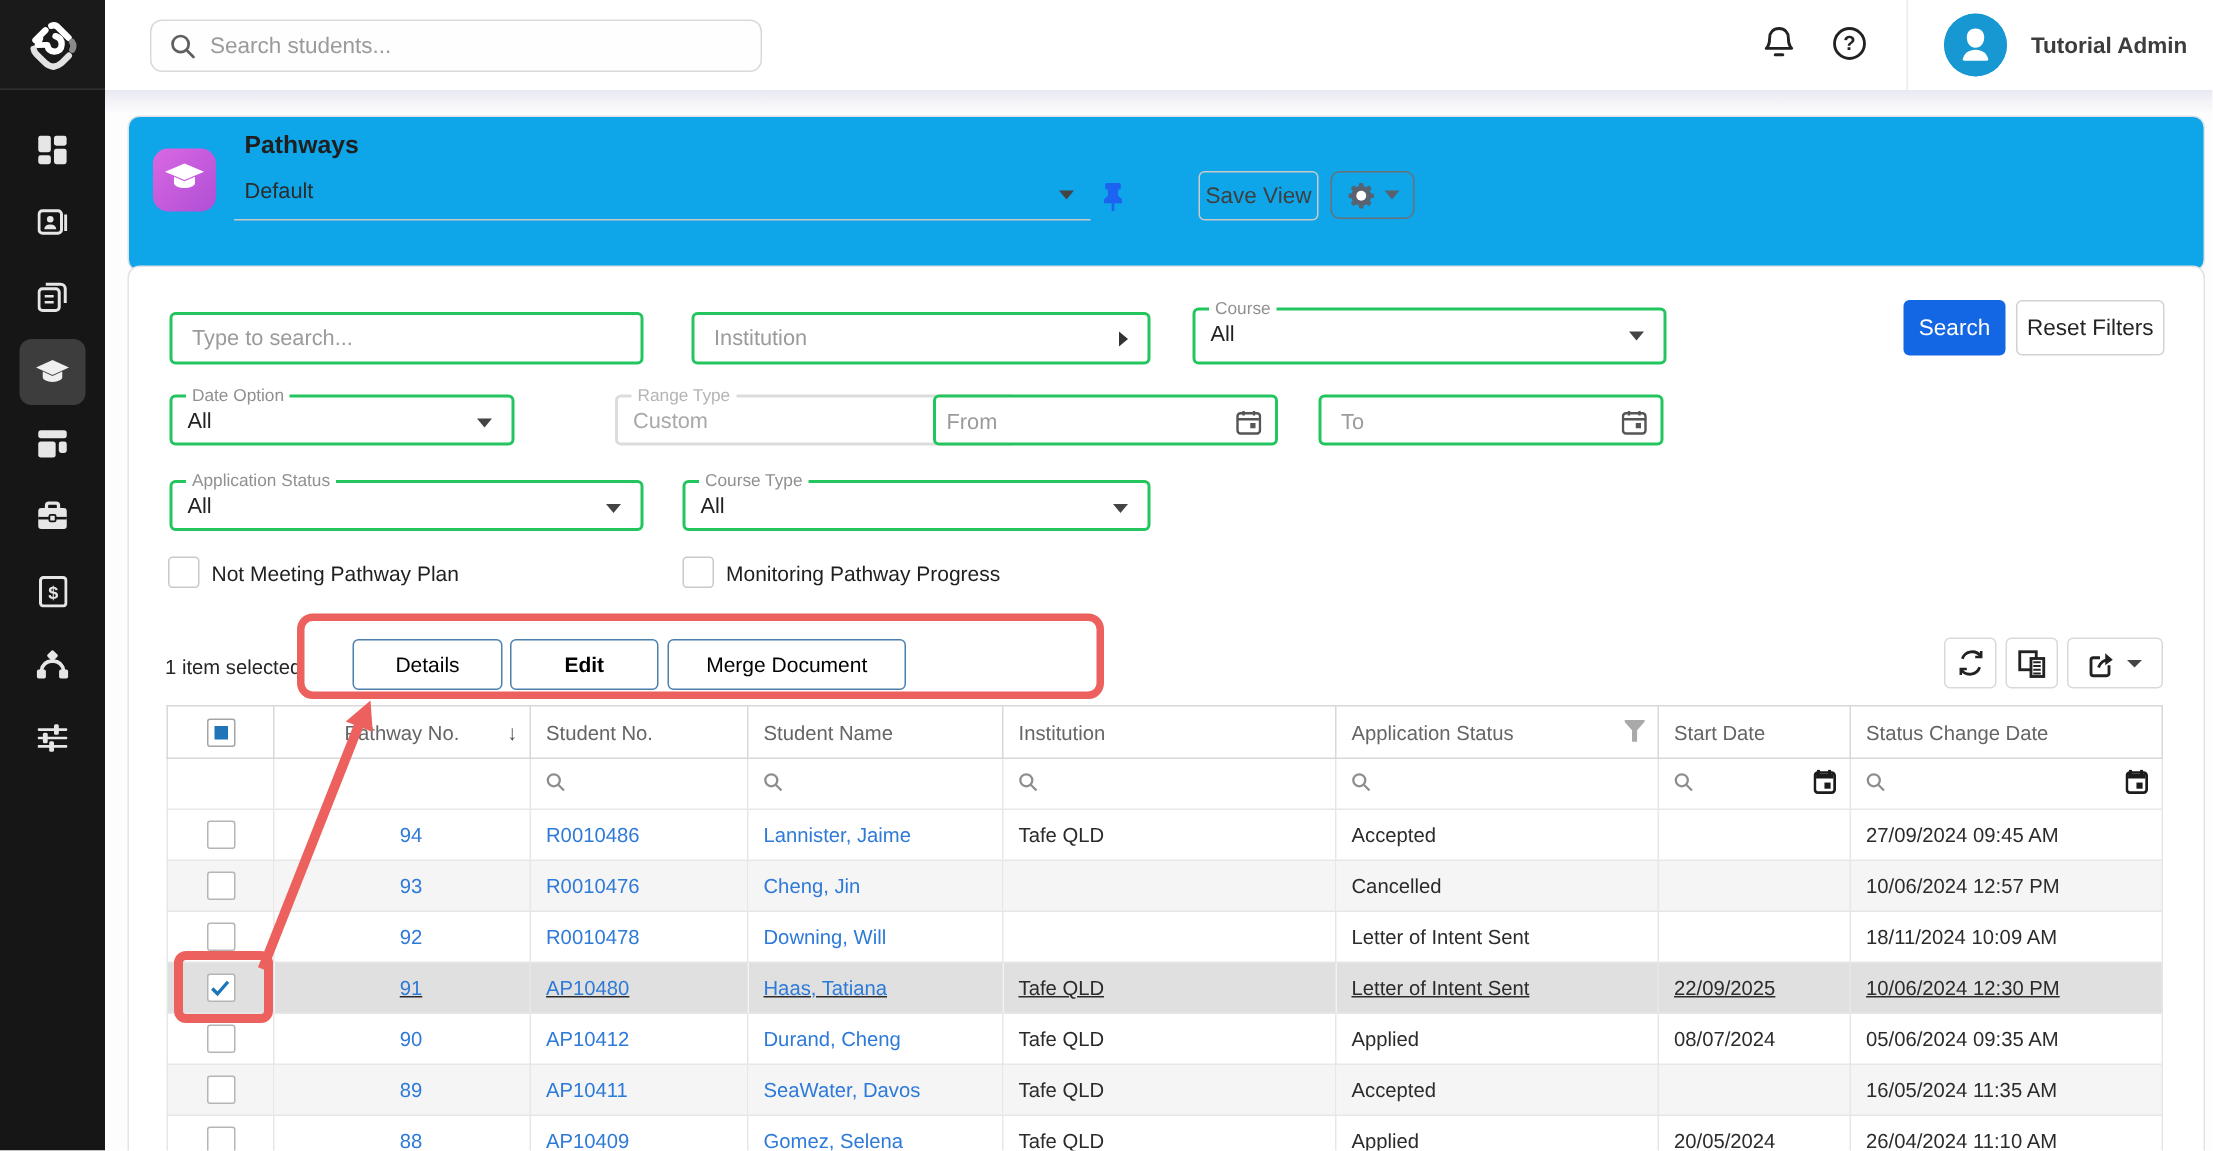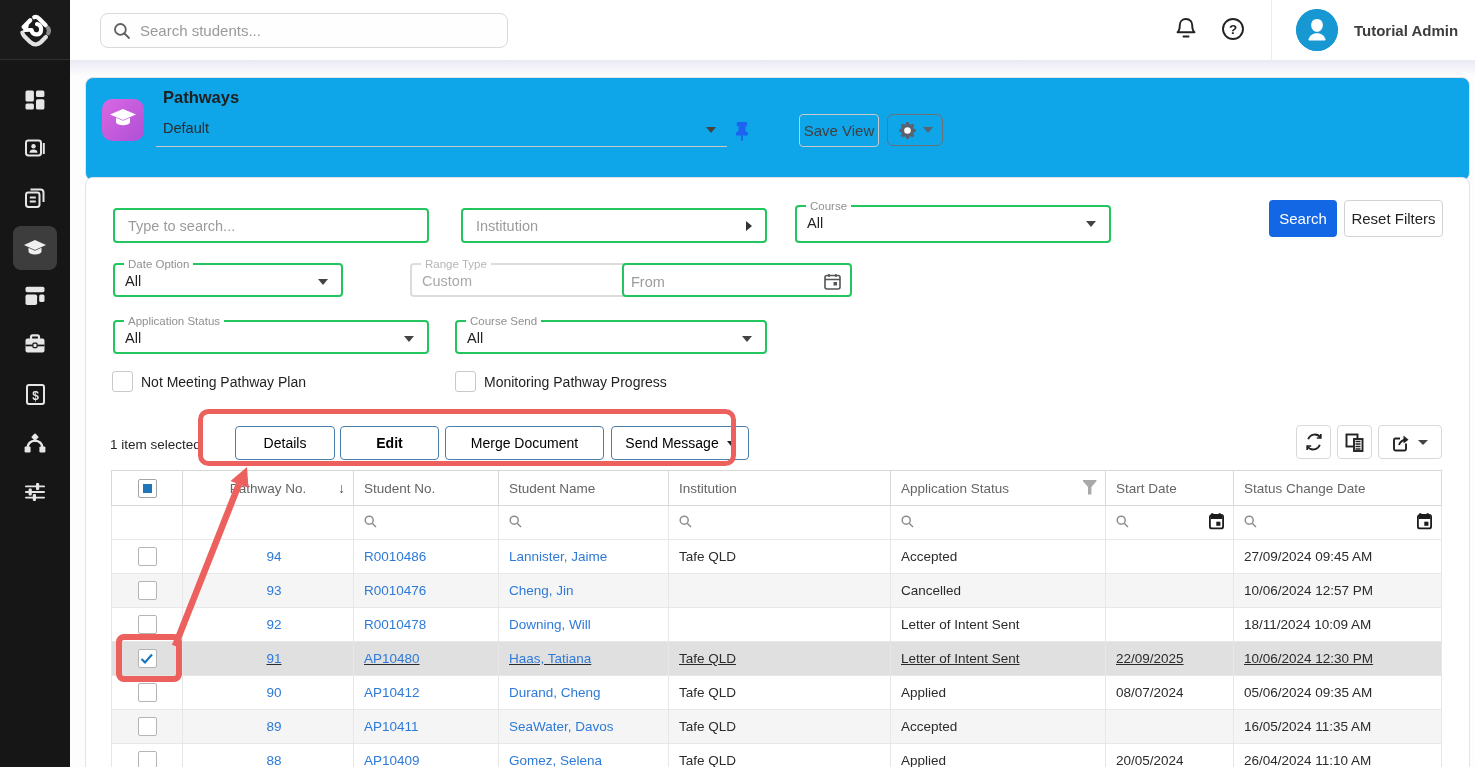--- a/index.html
+++ b/index.html
@@ -236,45 +236,52 @@
       <div class="fcaret caret" style="border-top-color:#b9b9b9;"></div>
   </div>
   <div class="abs tin" style="left:536px; top:85px; width:230px; height:34px;">
       <span class="abs ph" style="left:7px; top:9px;">From</span>
     <svg class="abs" style="right:9px; top:8px;" width="17" height="17" viewBox="0 0 17 17" fill="none" stroke="#555" stroke-width="1.6">
       <rect x="1" y="2.5" width="15" height="13.5" rx="2"></rect>
         <path d="M1 6.5 h15 M5 1 v3 M12 1 v3"></path>
         <rect x="9.5" y="9" width="3.5" height="3.5" fill="#555" stroke="none"></rect>
     </svg>
   </div>
+  <div class="abs tin" style="left:793px; top:85px; width:230px; height:34px;">
+      <span class="abs ph" style="left:13px; top:9px;">To</span>
+    <svg class="abs" style="right:9px; top:8px;" width="17" height="17" viewBox="0 0 17 17" fill="none" stroke="#555" stroke-width="1.6">
+      <rect x="1" y="2.5" width="15" height="13.5" rx="2"></rect>
+        <path d="M1 6.5 h15 M5 1 v3 M12 1 v3"></path>
+        <rect x="9.5" y="9" width="3.5" height="3.5" fill="#555" stroke="none"></rect>
+    </svg>
+  </div>
 
   <div class="abs tin" style="left:27px; top:142px; width:316px; height:34px;">
     <span class="flabel">Application Status</span>
       <span class="fval">All</span>
       <div class="fcaret caret"></div>
   </div>
   <div class="abs tin" style="left:369px; top:142px; width:312px; height:34px;">
-    <span class="flabel">Course Send</span>
+    <span class="flabel">Course Type</span>
       <span class="fval">All</span>
       <div class="fcaret caret"></div>
   </div>
 
   <div class="abs cbox" style="left:26px; top:193px;"></div>
   <div class="abs cblabel" style="left:55px; top:196px;">Not Meeting Pathway Plan</div>
   <div class="abs cbox" style="left:369px; top:193px;"></div>
   <div class="abs cblabel" style="left:398px; top:196px;">Monitoring Pathway Progress</div>
 
   <div class="abs" id="btnsearch">Search</div>
   <div class="abs" id="btnreset">Reset Filters</div>
 
   <div class="abs" id="itemsel">1 item selected</div>
   <div class="abs tbbtn" style="left:125px; width:100px;">Details</div>
   <div class="abs tbbtn" style="left:230px; width:99px;font-weight:bold;">Edit</div>
   <div class="abs tbbtn" style="left:335px; width:159px;">Merge Document</div>
-  <div class="abs tbbtn" style="left:501px; width:138px;">Send Message<span class="caret" style="border-top-color:#222; border-left-width:4.5px; border-right-width:4.5px; border-top-width:5px;"></span></div>
   <div class="abs icobtn" style="left:1210px; width:35px;">
     <svg width="18" height="18" viewBox="0 0 18 18" fill="none" stroke="#222" stroke-width="1.9">
       <path d="M15.5 4.5 A7 7 0 0 0 3.2 6.2"></path>
         <path d="M2.5 13.5 A7 7 0 0 0 14.8 11.8"></path>
       <path d="M15.8 1 v4 h-4" stroke-width="1.7"></path>
         <path d="M2.2 17 v-4 h4" stroke-width="1.7"></path>
     </svg>
   </div>
   <div class="abs icobtn" style="left:1251px; width:35px;">
     <svg width="19" height="19" viewBox="0 0 19 19" fill="none" stroke="#222" stroke-width="1.9">

